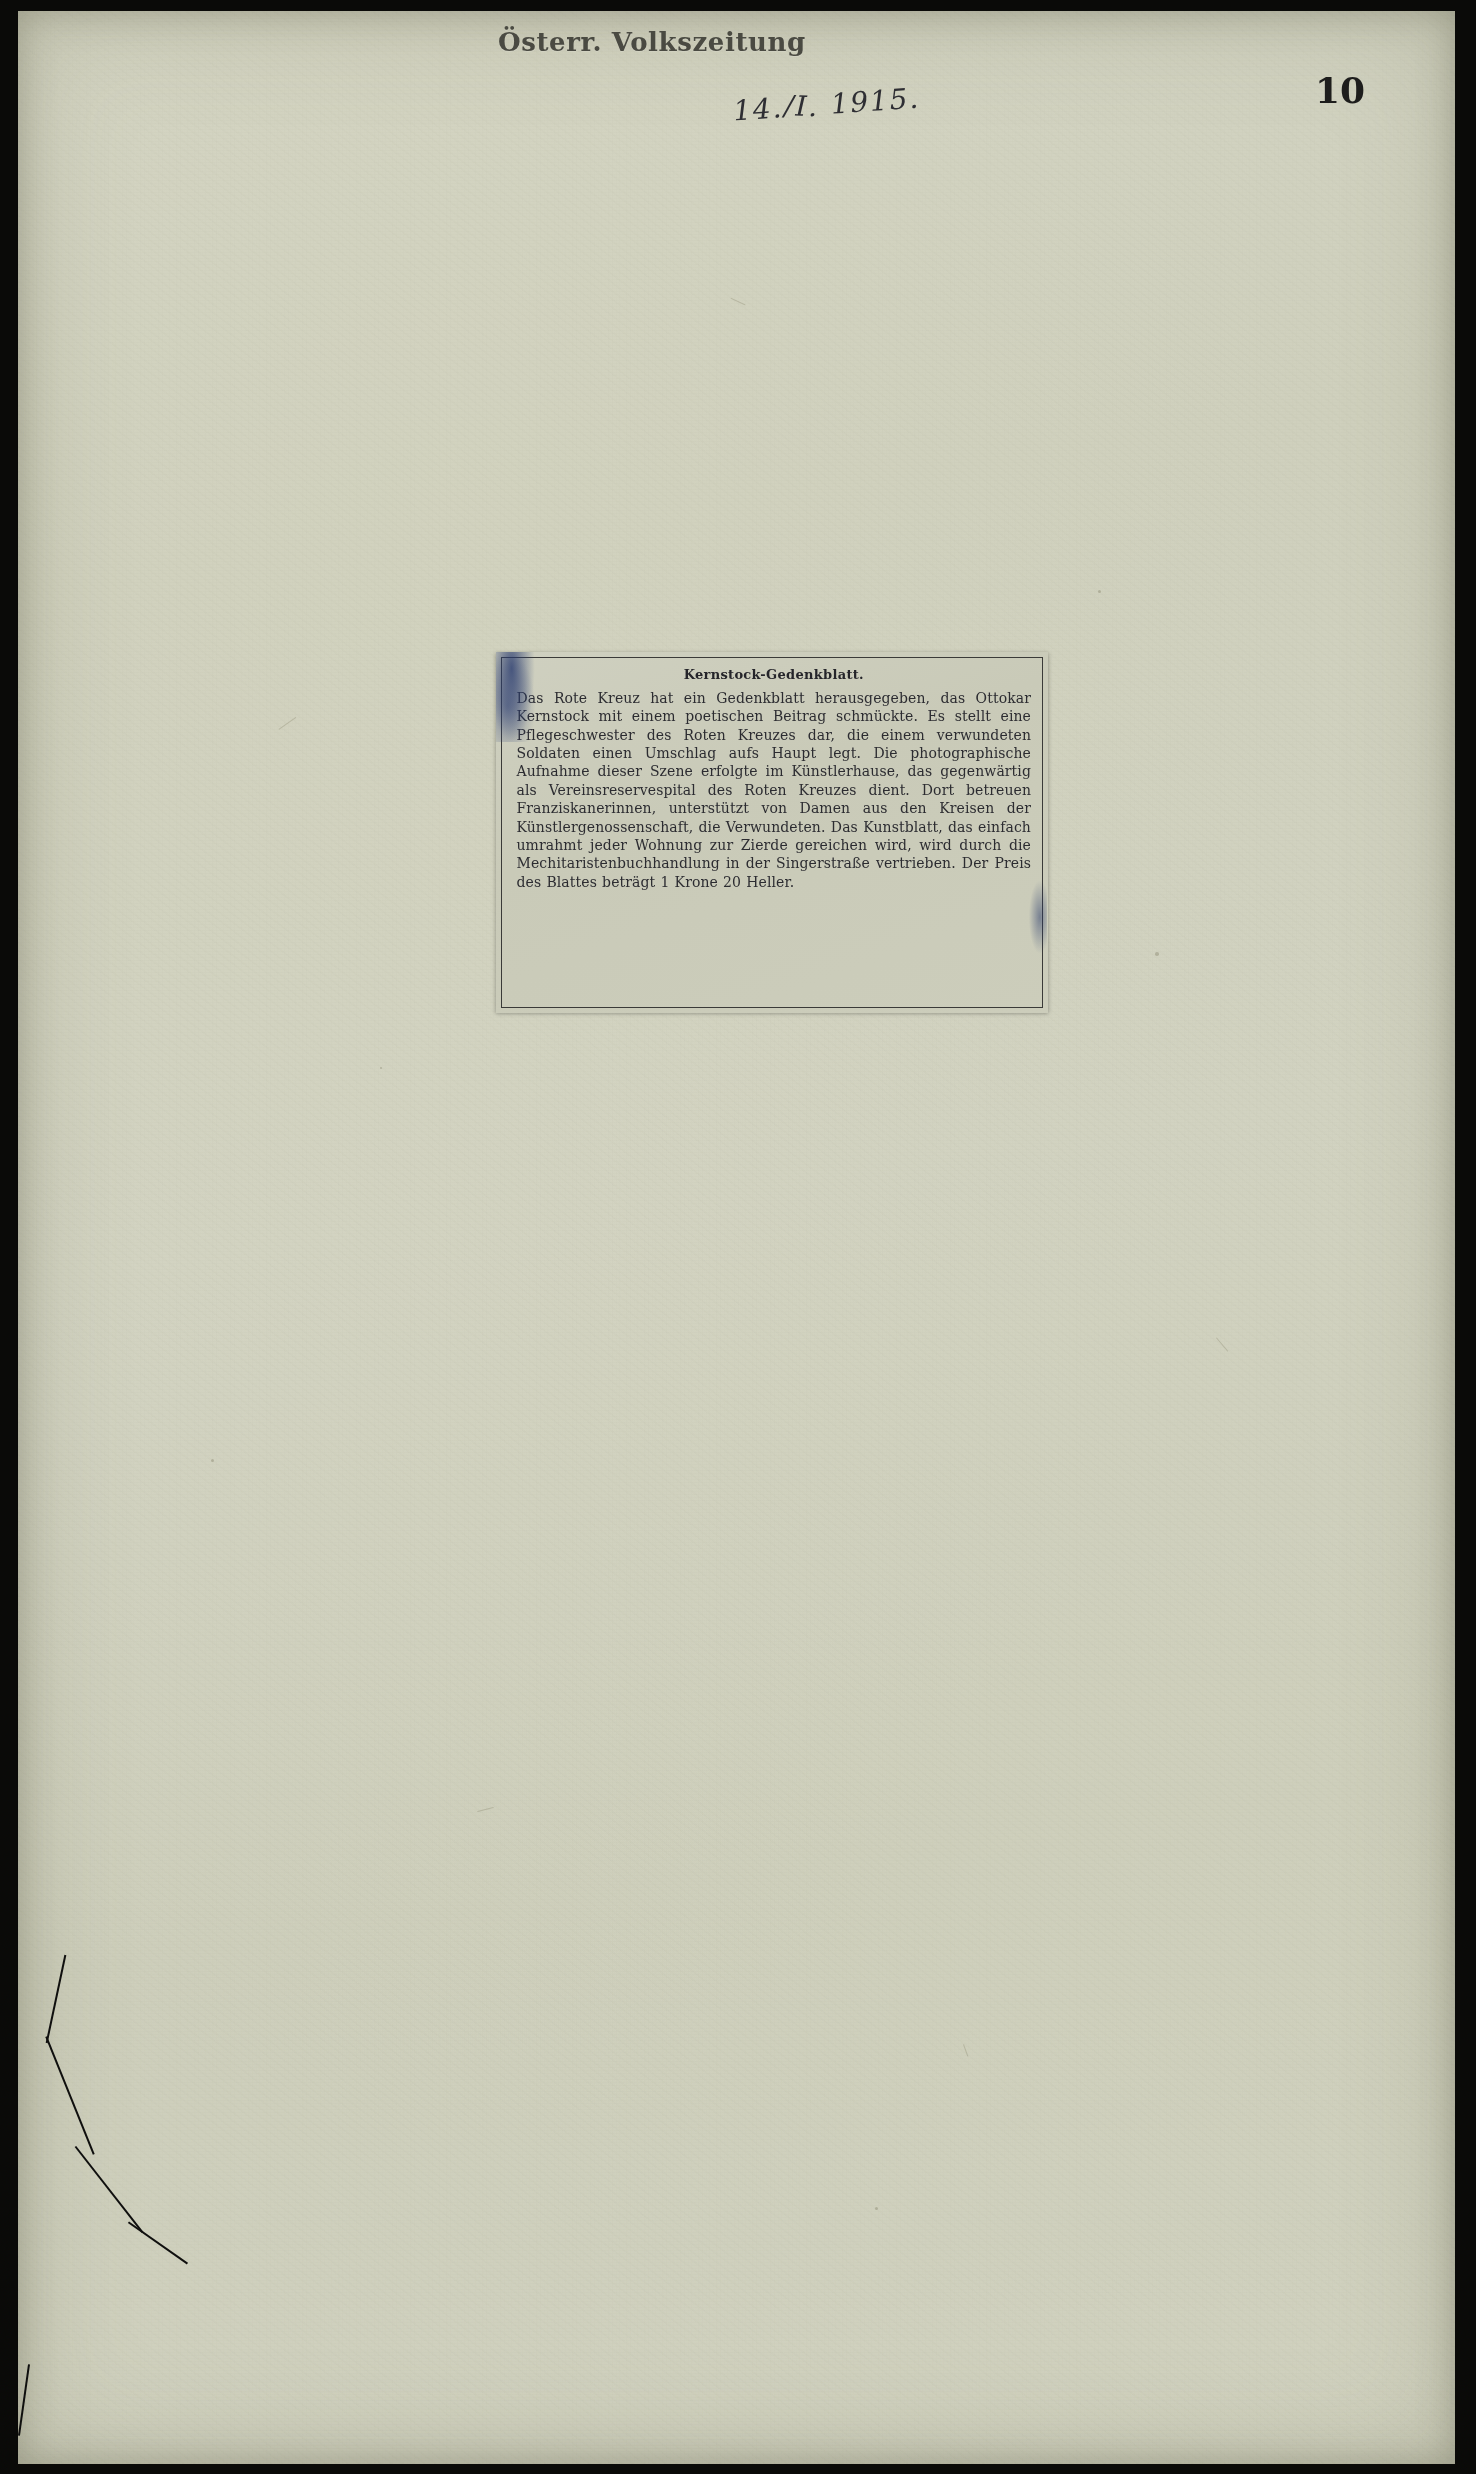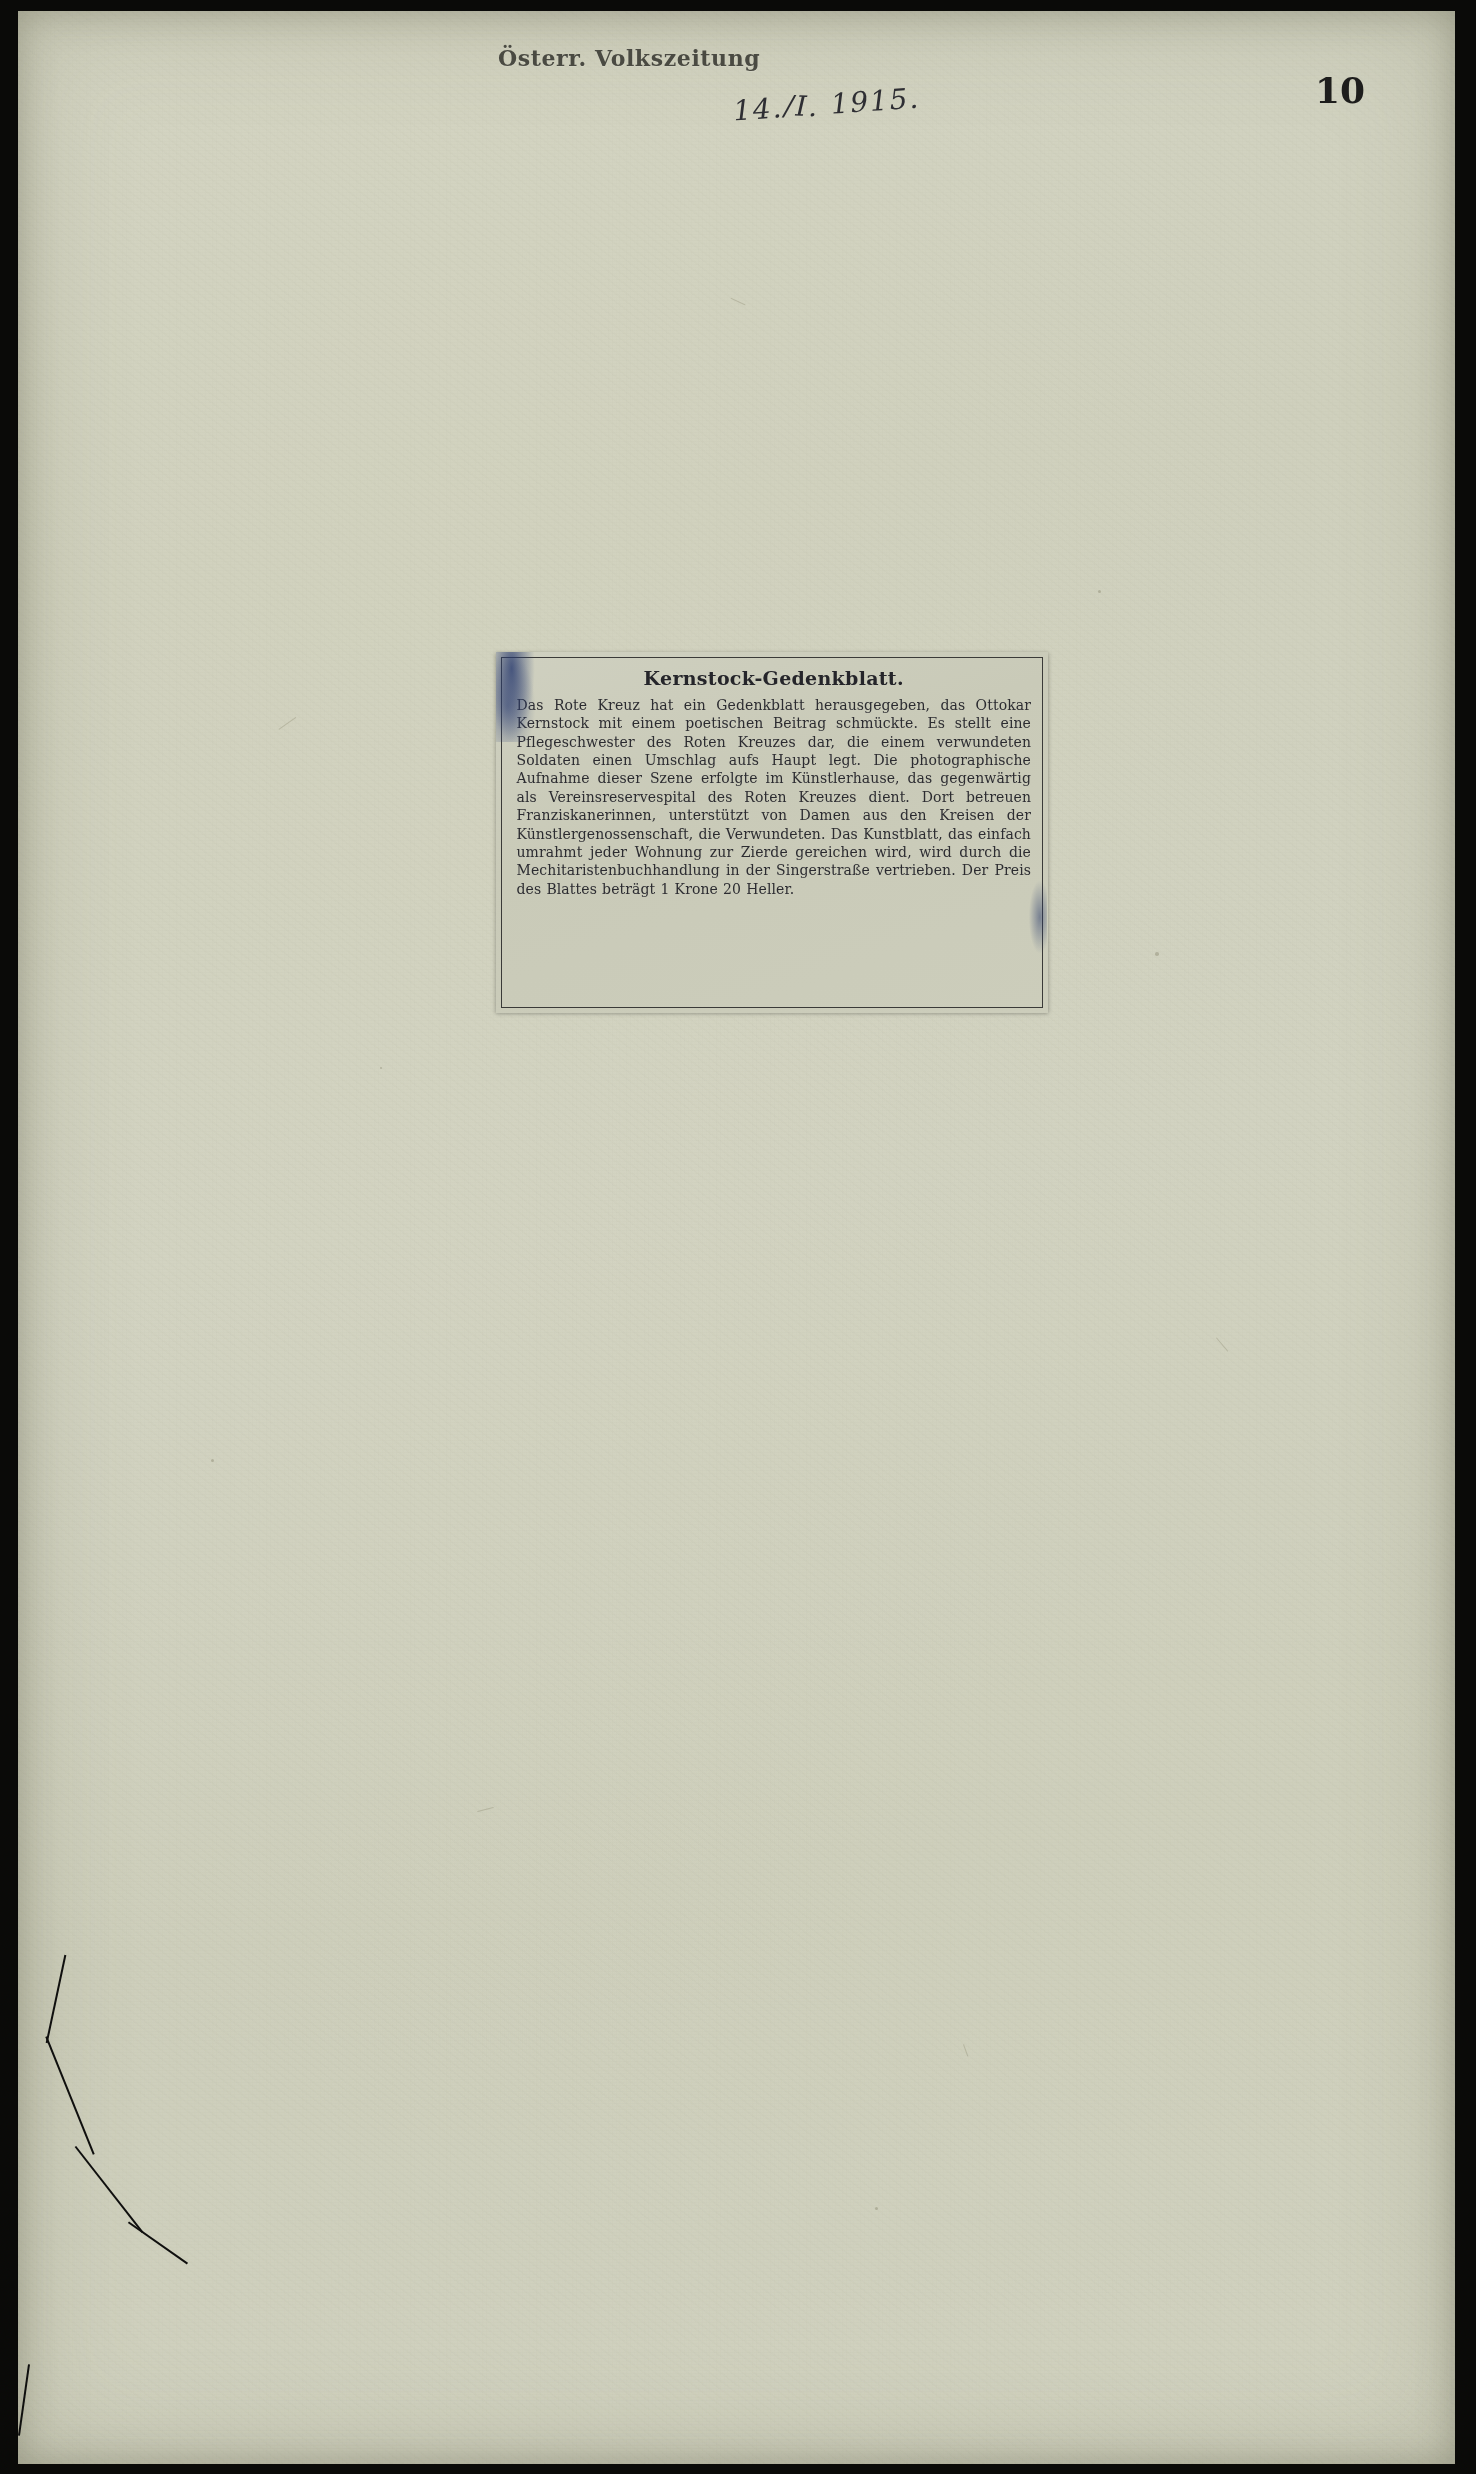--- a/index.html
+++ b/index.html
@@ -50,24 +50,24 @@
   .fiber {
     position: absolute;
     background: rgba(125,122,95,0.30);
     pointer-events: none;
     border-radius: 1.2px;
   }
   
   .masthead {
     position: absolute;
     left: 480px;
-    top: 34px;
+    top: 16px;
     font-family: "DejaVu Serif", serif;
     font-weight: bold;
-    font-size: 22px;
+    font-size: 26px;
     letter-spacing: 0.6px;
     color: #4a4a42;
     white-space: nowrap;
     text-shadow: 0 0.6px 0 rgba(255,255,255,0.15);
   }
   
   .handdate {
     position: absolute;
     left: 715px;
     top: 77px;
@@ -117,21 +117,21 @@
     position: absolute;
     left: 20.5px;
     top: 14.5px;
     right: 17px;
     bottom: 12px;
   }
   .clip-title {
     text-align: center;
     font-family: "DejaVu Serif", serif;
     font-weight: bold;
-    font-size: 19px;
+    font-size: 13px;
     letter-spacing: 0.3px;
     color: #25252a;
     margin-bottom: 7.2px;
   }
   .clip-body p {
     margin: 0;
     font-family: "DejaVu Serif", serif;
     font-size: 14px;
     line-height: 18.4px;
     color: #2c2c31;

